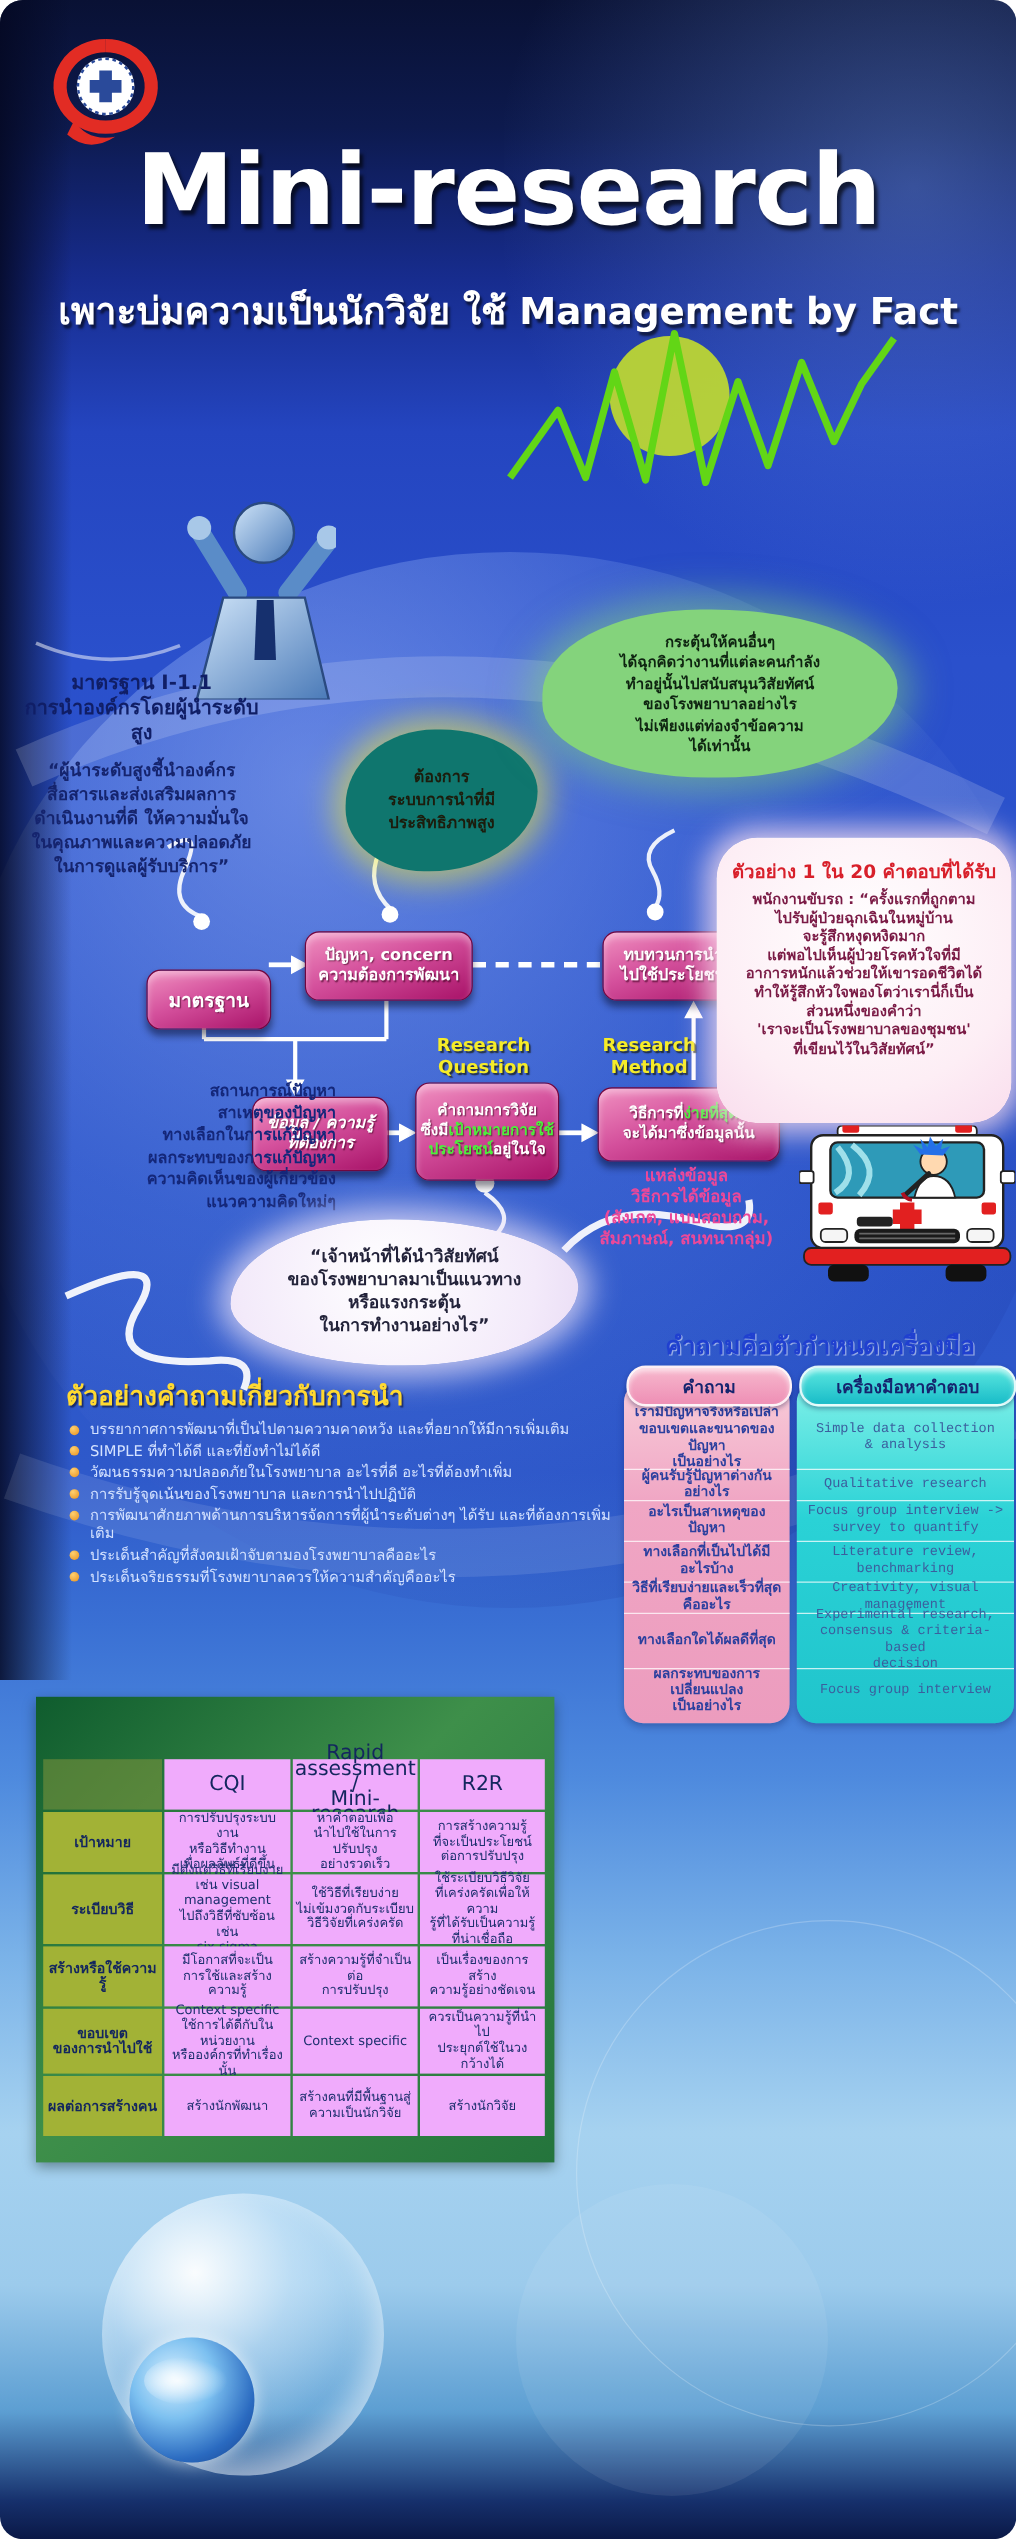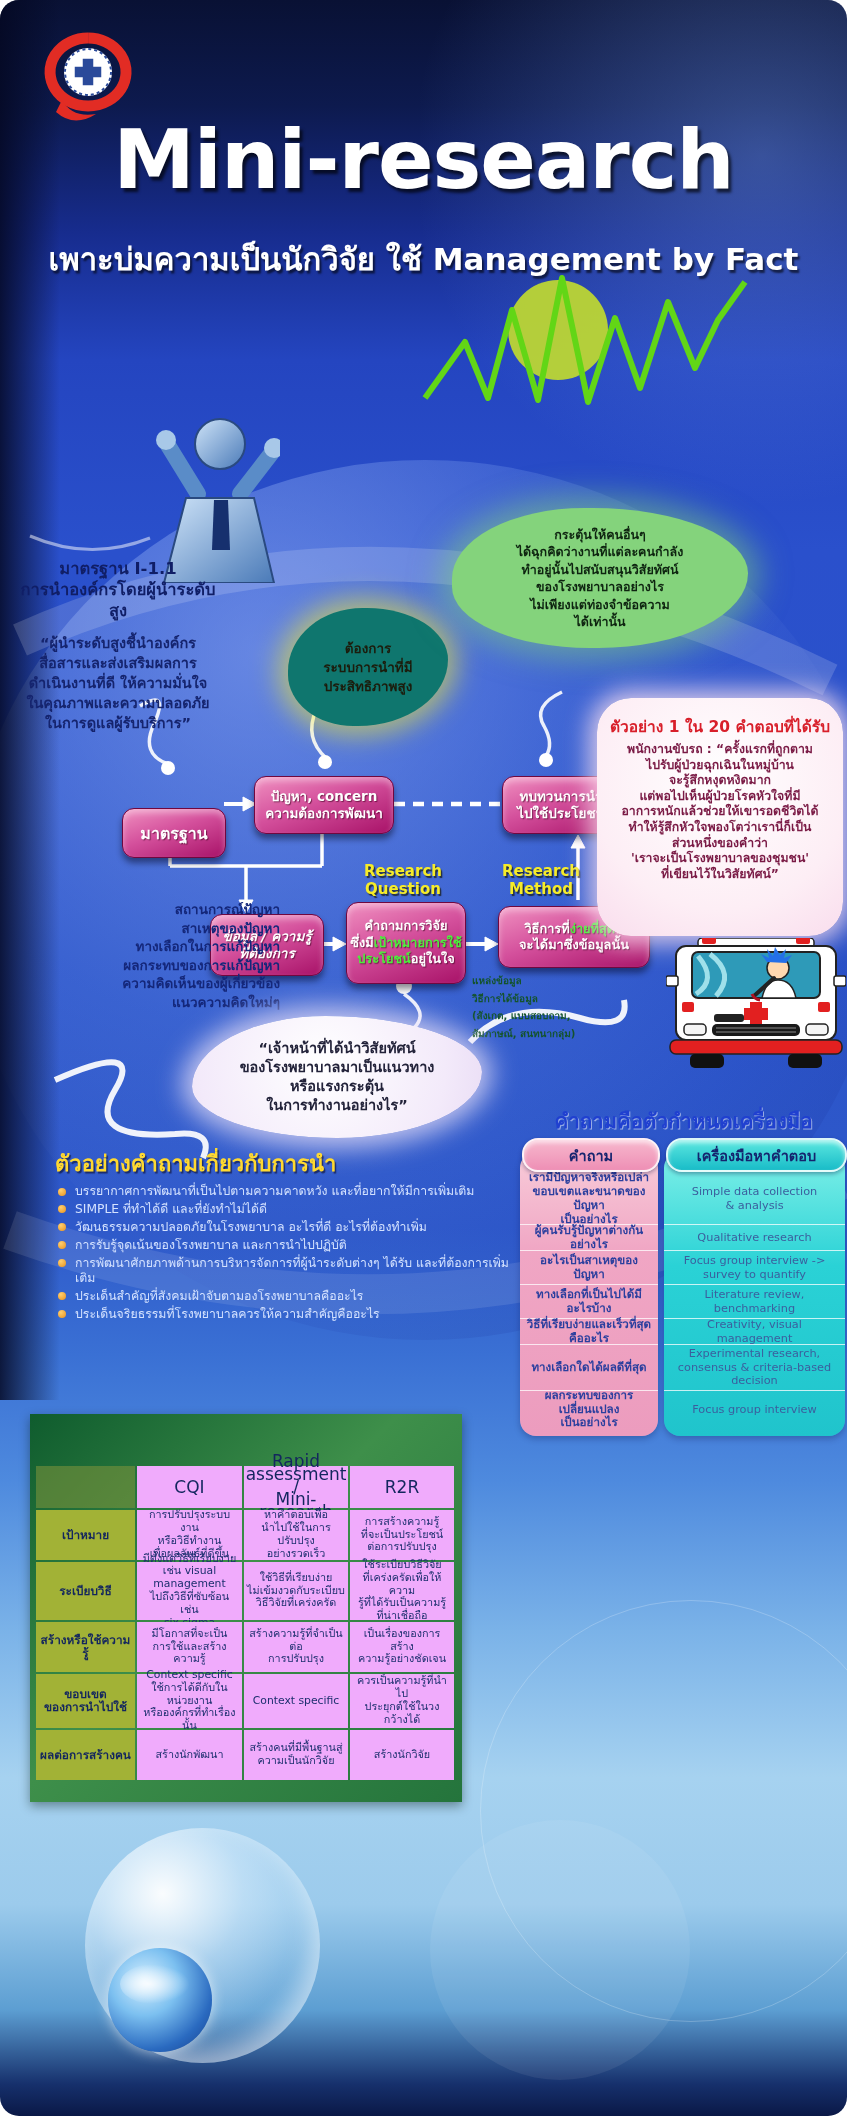--- a/index.html
+++ b/index.html
@@ -53,22 +53,22 @@
   .pinkbox{background:linear-gradient(160deg,#f090c0 0%,#d4509c 45%,#a81268 100%);
     border:1px solid #70073f;border-radius:12px;color:#fff;font-weight:700;
     display:flex;align-items:center;justify-content:center;text-align:center;
     box-shadow:0 5px 6px rgba(0,0,20,.45),inset 0 4px 6px rgba(255,255,255,.38);
     text-shadow:1px 1px 1px rgba(60,0,30,.6);}
   .green-hl{color:#4cf03c;}
   .flow-label{color:#f6ec28;font-weight:800;font-size:15px;line-height:18px;text-align:center;
     text-shadow:1.5px 1.5px 1px rgba(20,20,0,.7);}
   .aspects{left:20px;top:900px;width:260px;text-align:right;color:#14277a;
     font-size:13.5px;font-weight:600;line-height:18.5px;}
-  .sources{left:472px;top:972px;width:200px;text-align:left;color:#14532d;
-    font-size:10px;font-weight:600;line-height:17.5px;}
+  .sources{left:472px;top:972px;width:200px;text-align:center;color:#ec4899;
+    font-size:14px;font-weight:600;line-height:17.5px;}
   .example-panel{left:597px;top:698px;width:246px;height:238px;
     background:radial-gradient(circle at 50% 35%,#ffffff 0%,#fdeef5 65%,#f9dded 100%);
     border-radius:34px;box-shadow:0 0 24px 8px rgba(252,225,240,.8);}
   .example-title{left:600px;top:714px;width:240px;text-align:center;color:#d81f2a;
     font-size:15.5px;font-weight:800;}
   .example-body{left:602px;top:742px;width:236px;text-align:center;color:#7a1a45;
     font-size:12.3px;font-weight:700;line-height:15.6px;}
   .lq-title{left:55px;top:1146px;width:460px;color:#ffd930;font-size:22px;font-weight:800;
     text-shadow:1.5px 1.5px 1px rgba(10,10,40,.6);}
   .lq-item{position:relative;padding-left:17px;color:#d4e2ff;font-size:12.3px;line-height:15.4px;
@@ -81,21 +81,21 @@
   .tool-panel-q{left:520px;width:138px;
     background:linear-gradient(180deg,#f8ccd9 0%,#f0a6c4 35%,#ec9cbe 100%);}
   .tool-panel-t{left:664px;width:181px;
     background:linear-gradient(180deg,#7ff0e8 0%,#2ad2d6 40%,#20c4cc 100%);}
   .pill{top:1138px;height:30px;border-radius:16px;display:flex;align-items:center;
     justify-content:center;font-weight:800;font-size:14.5px;color:#15246e;
     border:2px solid rgba(255,255,255,.85);box-shadow:0 2px 4px rgba(0,10,60,.35),
     inset 0 3px 4px rgba(255,255,255,.6);}
   .pill-q{left:522px;width:134px;background:linear-gradient(180deg,#f7b8cd,#ee8fb5);}
   .pill-t{left:666px;width:177px;background:linear-gradient(180deg,#5ce8e0,#19bcc8);}
-  .tool-col{position:absolute;left:0;right:0;top:22px;}
+  .tool-col{position:absolute;left:0;right:0;top:22px;font-family:Liberation Mono, monospace;}
   .tool-row{display:flex;align-items:center;justify-content:center;text-align:center;
     padding:0 5px;box-sizing:border-box;}
   .tool-row + .tool-row{border-top:1px solid rgba(255,255,255,.75);}
   .tq{color:#2b3f9e;font-size:11.6px;font-weight:600;line-height:13.8px;}
   .tt{color:#3b5f9e;font-size:11.3px;line-height:13.6px;}
   .r1{height:50px}.r2{height:26px}.r3{height:34px}.r4{height:34px}
   .r5{height:26px}.r6{height:46px}.r7{height:38px}
   .cqi-panel{left:30px;top:1414px;width:432px;height:388px;
     background:linear-gradient(135deg,#0f5c2e 0%,#3e8f4a 45%,#24743c 100%);
     box-shadow:0 4px 10px rgba(0,20,10,.4);}

